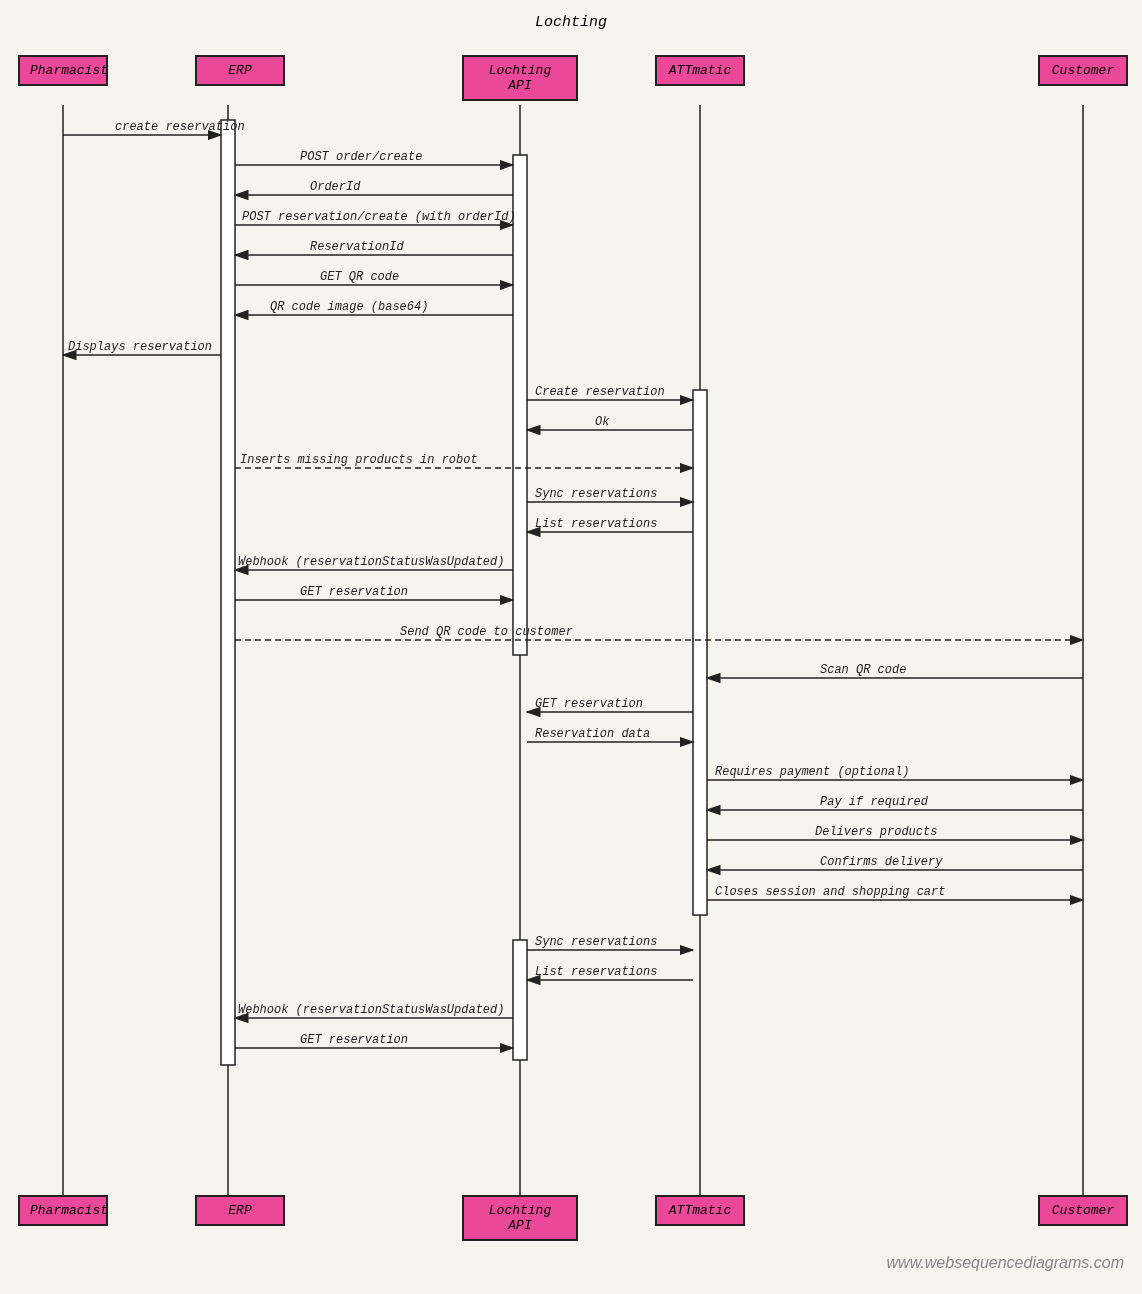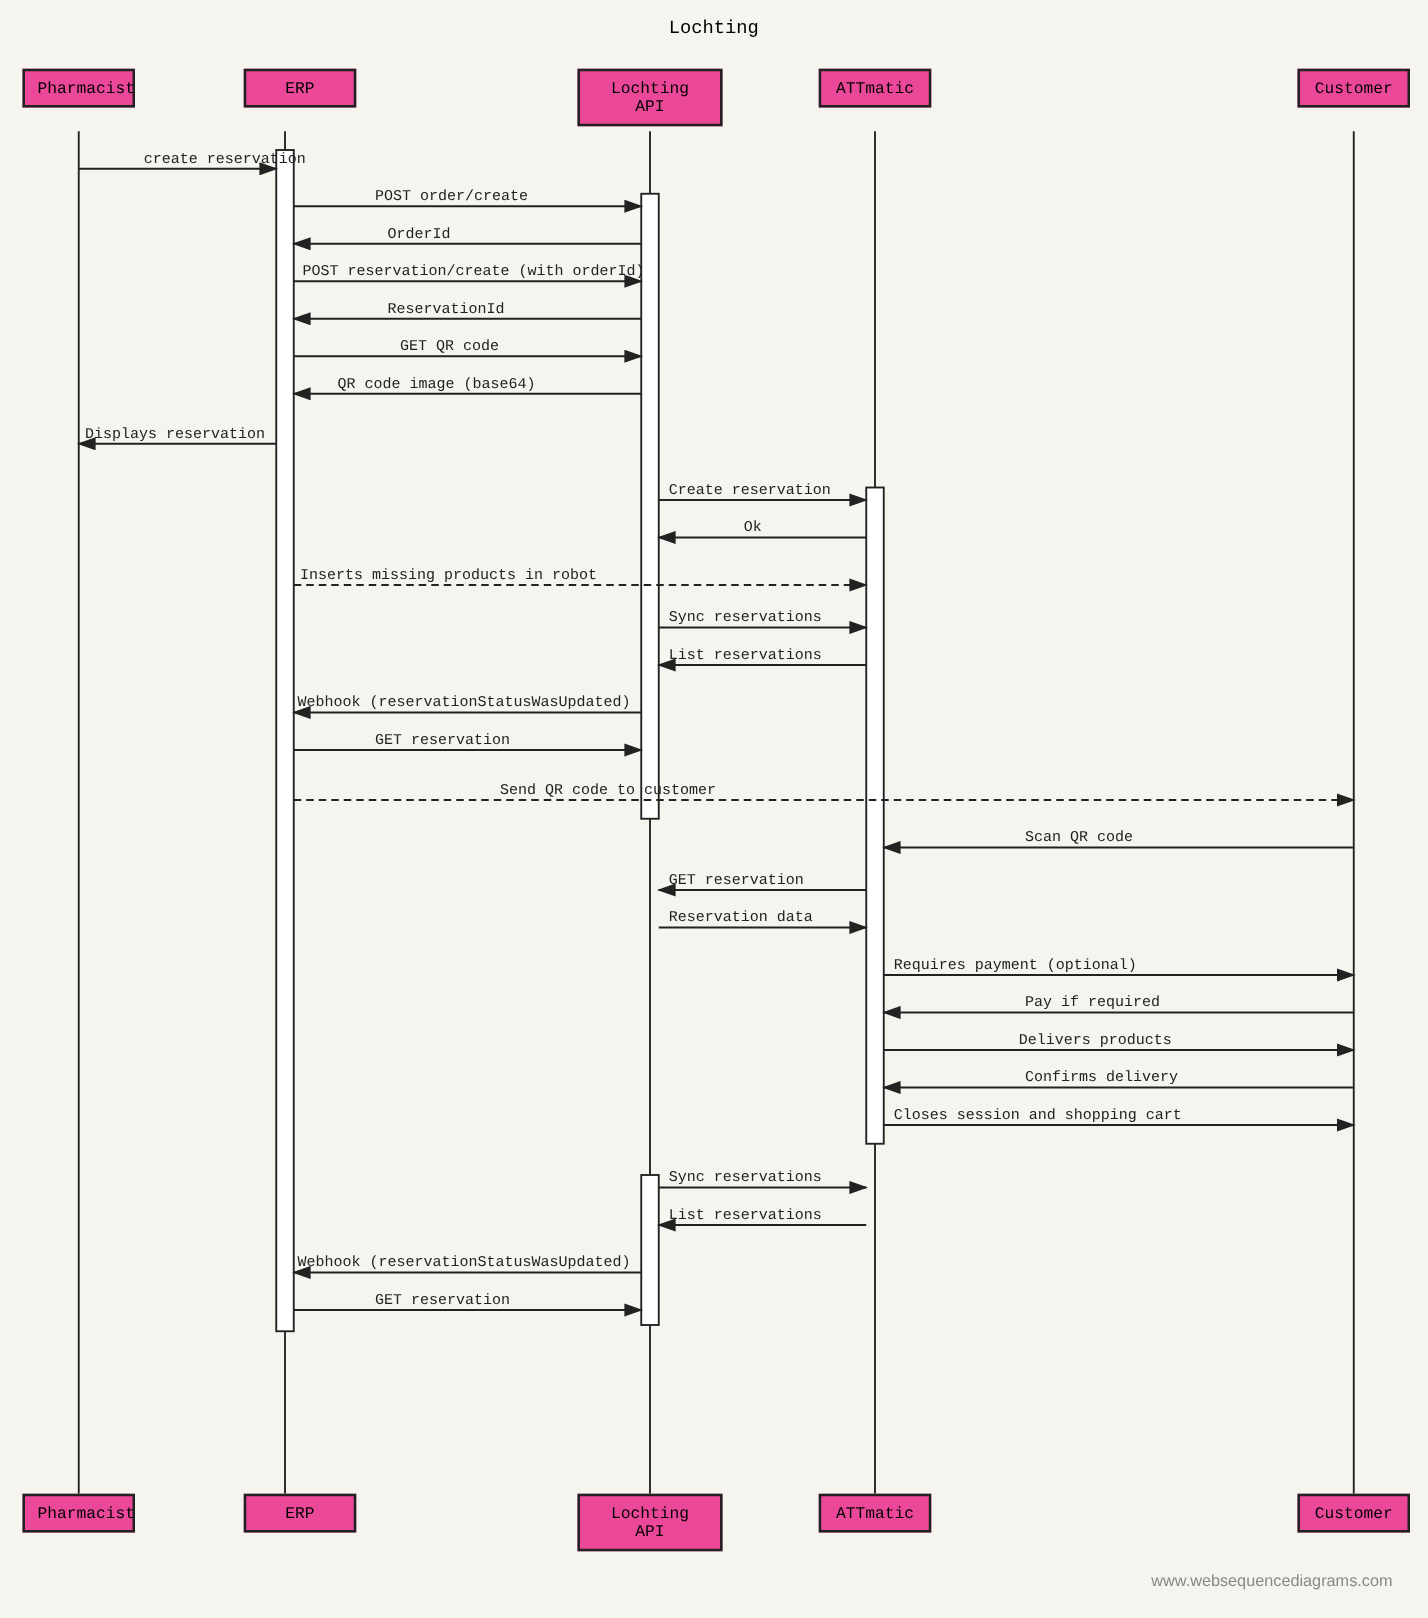--- a/index.html
+++ b/index.html
@@ -8,20 +8,21 @@
       font-family: 'Courier New', Courier, monospace;
       width: 1142px;
       height: 1294px;
       position: relative;
       overflow: hidden;
     }
     .diagram-container {
       position: relative;
       width: 1142px;
       height: 1282px;
+      font-style: italic;
     }
     .title {
       position: absolute;
       top: 14px;
       left: 50%;
       transform: translateX(-50%);
       font-size: 15px;
       font-family: 'Courier New', Courier, monospace;
     }
     
@@ -40,22 +41,22 @@
       position: absolute;
       top: 0;
       left: 0;
       width: 1142px;
       height: 1294px;
       pointer-events: none;
     }
     .watermark {
       position: absolute;
       bottom: 10px;
-      right: 28px;
-      font-size: 13px;
+      right: 18px;
+      font-size: 16px;
       color: #888;
       font-family: Arial, sans-serif;
     }
   </style>
 </head>
 <body>
 
 <div class="diagram-container">
 
   <div class="title">Lochting</div>

